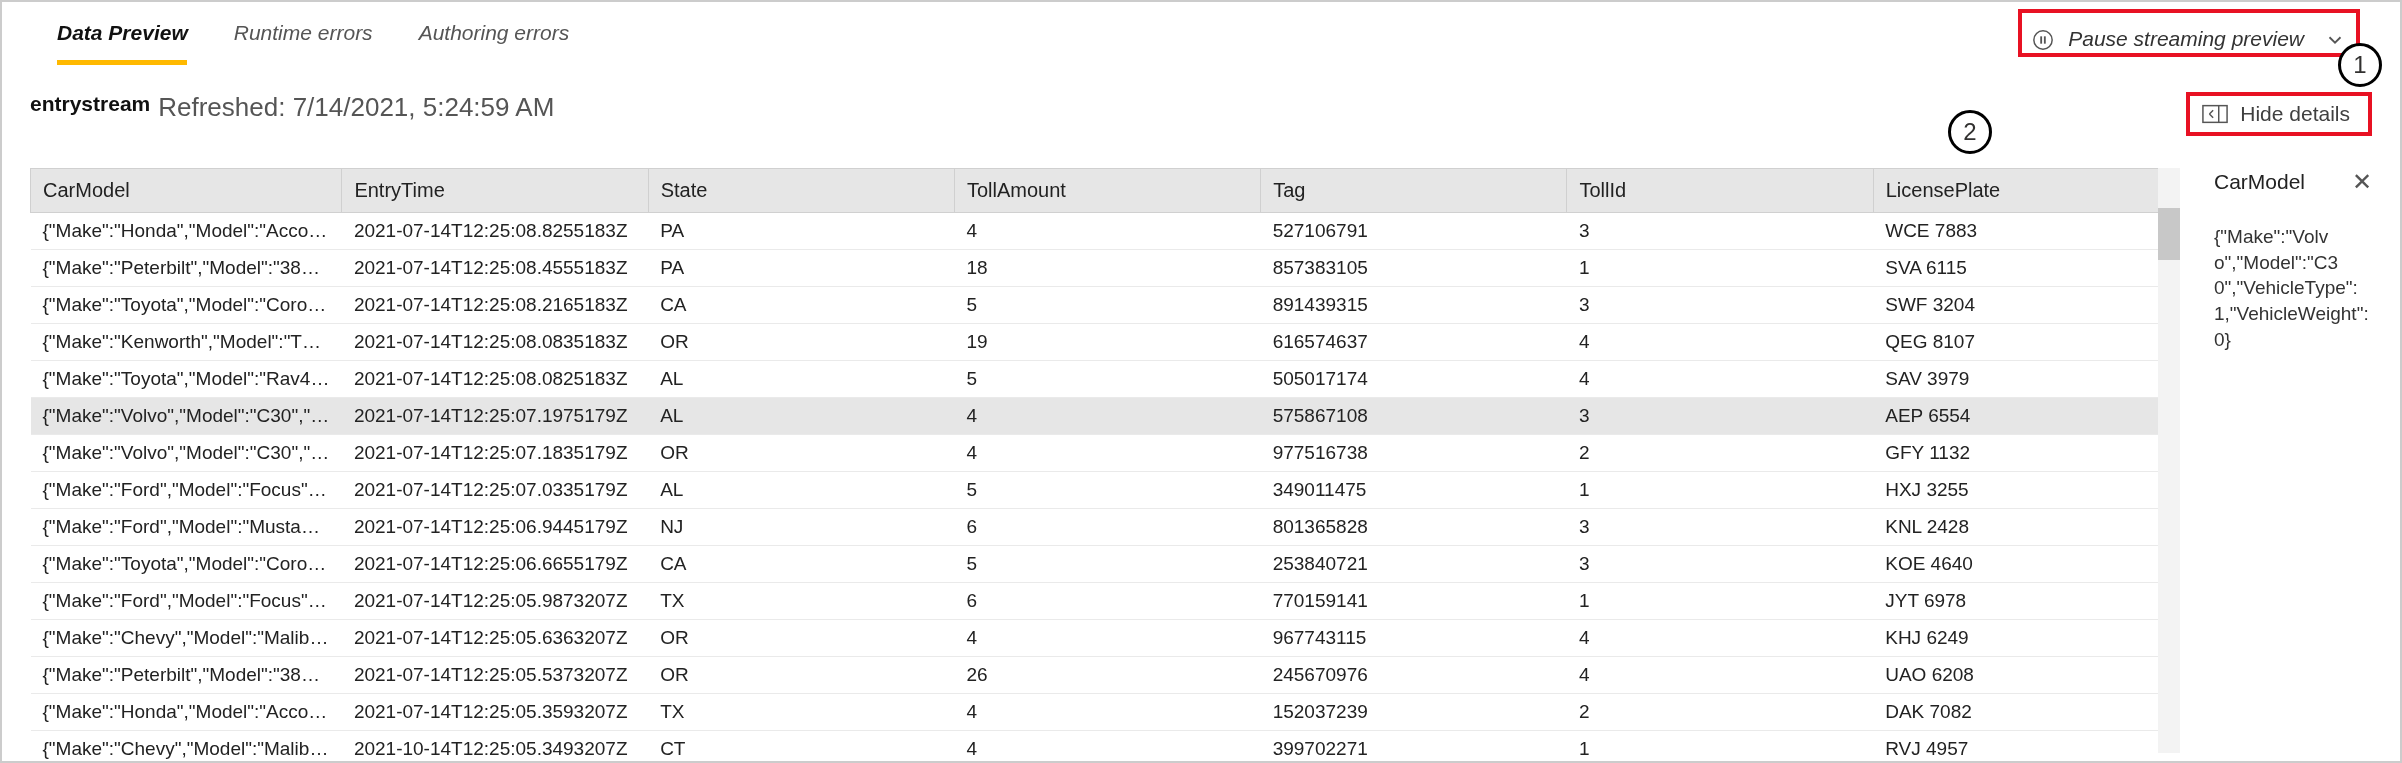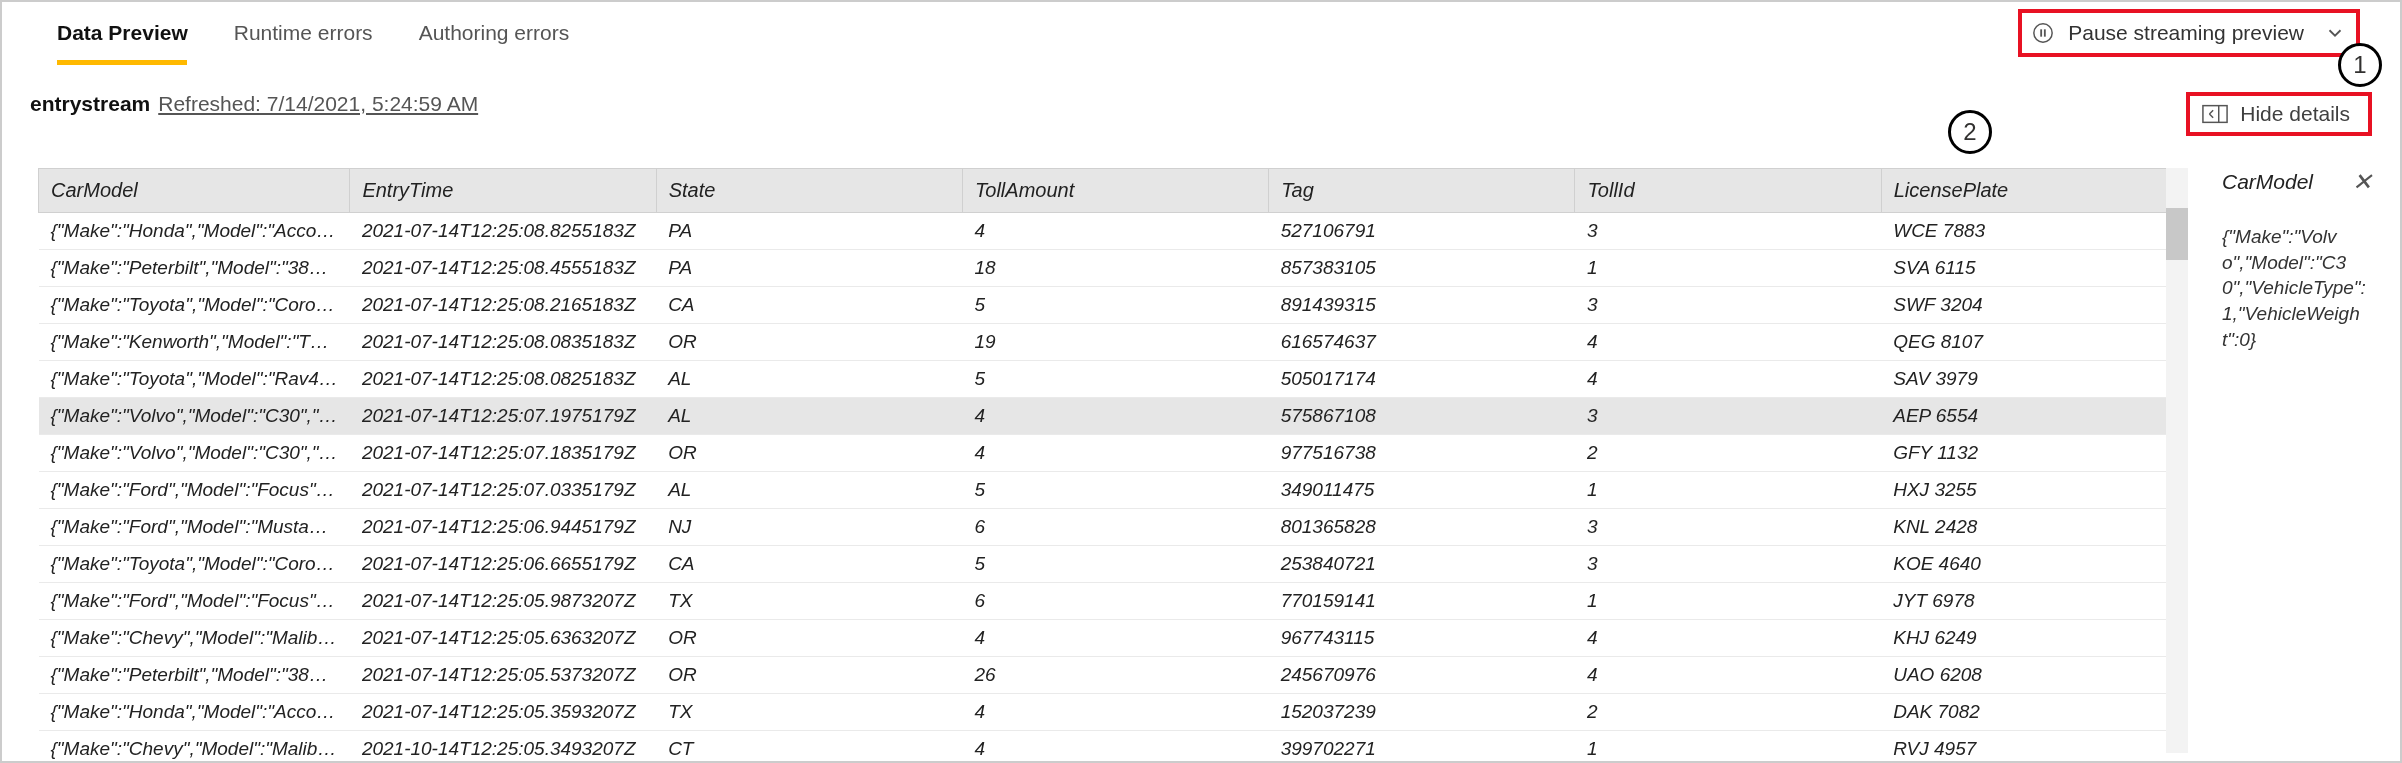--- a/index.html
+++ b/index.html
@@ -1,43 +1,43 @@
 <!DOCTYPE html>
 <html><head>
 <meta charset="utf-8">
 <style>
   * { box-sizing: border-box; margin: 0; padding: 0; }
   html, body { width: 2402px; height: 763px; font-family: "Segoe UI", Arial, sans-serif; background: #ffffff; color: #323130; }
   .root { width: 2402px; height: 763px; border: 2px solid #cccccc; position: relative; overflow: hidden; }
 
   
-  .tabbar { display: flex; align-items: center; height: 62px; padding: 0 40px 0 55px; }
+  .tabbar { display: flex; align-items: center; height: 62px; padding: 0 40px 0 55px; font-style: italic; }
   .tabs { display: flex; gap: 46px; }
   .tab { font-size: 21px; color: #555; padding: 16px 0 16px 0; cursor: pointer; }
   .tab.active { color: #111; font-weight: 600; }
   .tab-underline { position: absolute; top: 58px; left: 55px; width: 130px; height: 5px; background: #ffb900; }
 
-  .pause-wrap { margin-left: auto; display: flex; align-items: center; gap: 14px; border: 4px solid #e81123; padding: 2px 10px 2px 10px; height: 48px; }
+  .pause-wrap { margin-left: auto; display: flex; align-items: flex-end; gap: 14px; border: 4px solid #e81123; padding: 2px 10px 2px 10px; height: 48px; }
   .pause-icon-svg { width: 22px; height: 22px; }
   .pause-label { font-size: 21px; color: #333; }
   .chev { width: 22px; height: 22px; margin-left: 6px; }
 
   .callout { position: absolute; width: 44px; height: 44px; border: 3px solid #000; border-radius: 50%; background: #fff; display: flex; align-items: center; justify-content: center; font-size: 24px; font-weight: 400; }
   .callout.c1 { top: 41px; right: 18px; }
   .callout.c2 { top: 108px; left: 1946px; }
 
   
   .statusbar { padding: 28px 28px 32px 28px; display: flex; align-items: flex-start; }
   .stream-name { font-weight: 600; font-size: 21px; color: #111; }
-  .refreshed { font-size: 21px; color: #555; margin-left: 8px; text-decoration: underline; }
+  .refreshed { font-size: 26px; color: #555; margin-left: 8px; }
   .hide-details { margin-left: auto; border: 4px solid #e81123; padding: 6px 18px 6px 12px; display: flex; align-items: center; gap: 12px; font-size: 21px; color: #404040; }
   .hide-icon { width: 26px; height: 20px; }
 
   
-  .main { display: flex; padding: 0 0 0 36px; height: calc(100% - 174px); font-style: italic; }
+  .main { display: flex; padding: 0 0 0 28px; height: calc(100% - 174px); }
   .grid-wrap { flex: 0 0 2150px; position: relative; }
   .grid { width: 100%; border-collapse: collapse; table-layout: fixed; }
   .grid th { background: #e6e6e6; font-weight: 400; text-align: left; font-size: 20px; padding: 10px 12px; border: 1px solid #d0d0d0; color: #222; }
   .grid td { font-size: 19px; padding: 7px 12px; border-bottom: 1px solid #eaeaea; white-space: nowrap; overflow: hidden; text-overflow: ellipsis; color: #222; }
   .grid tr.selected td { background: #e6e6e6; }
   .grid tbody tr { height: 36px; }
   .col-carmodel   { width: 305px; }
   .col-entrytime  { width: 300px; }
   .col-state      { width: 300px; }
   .col-tollamount { width: 300px; }

